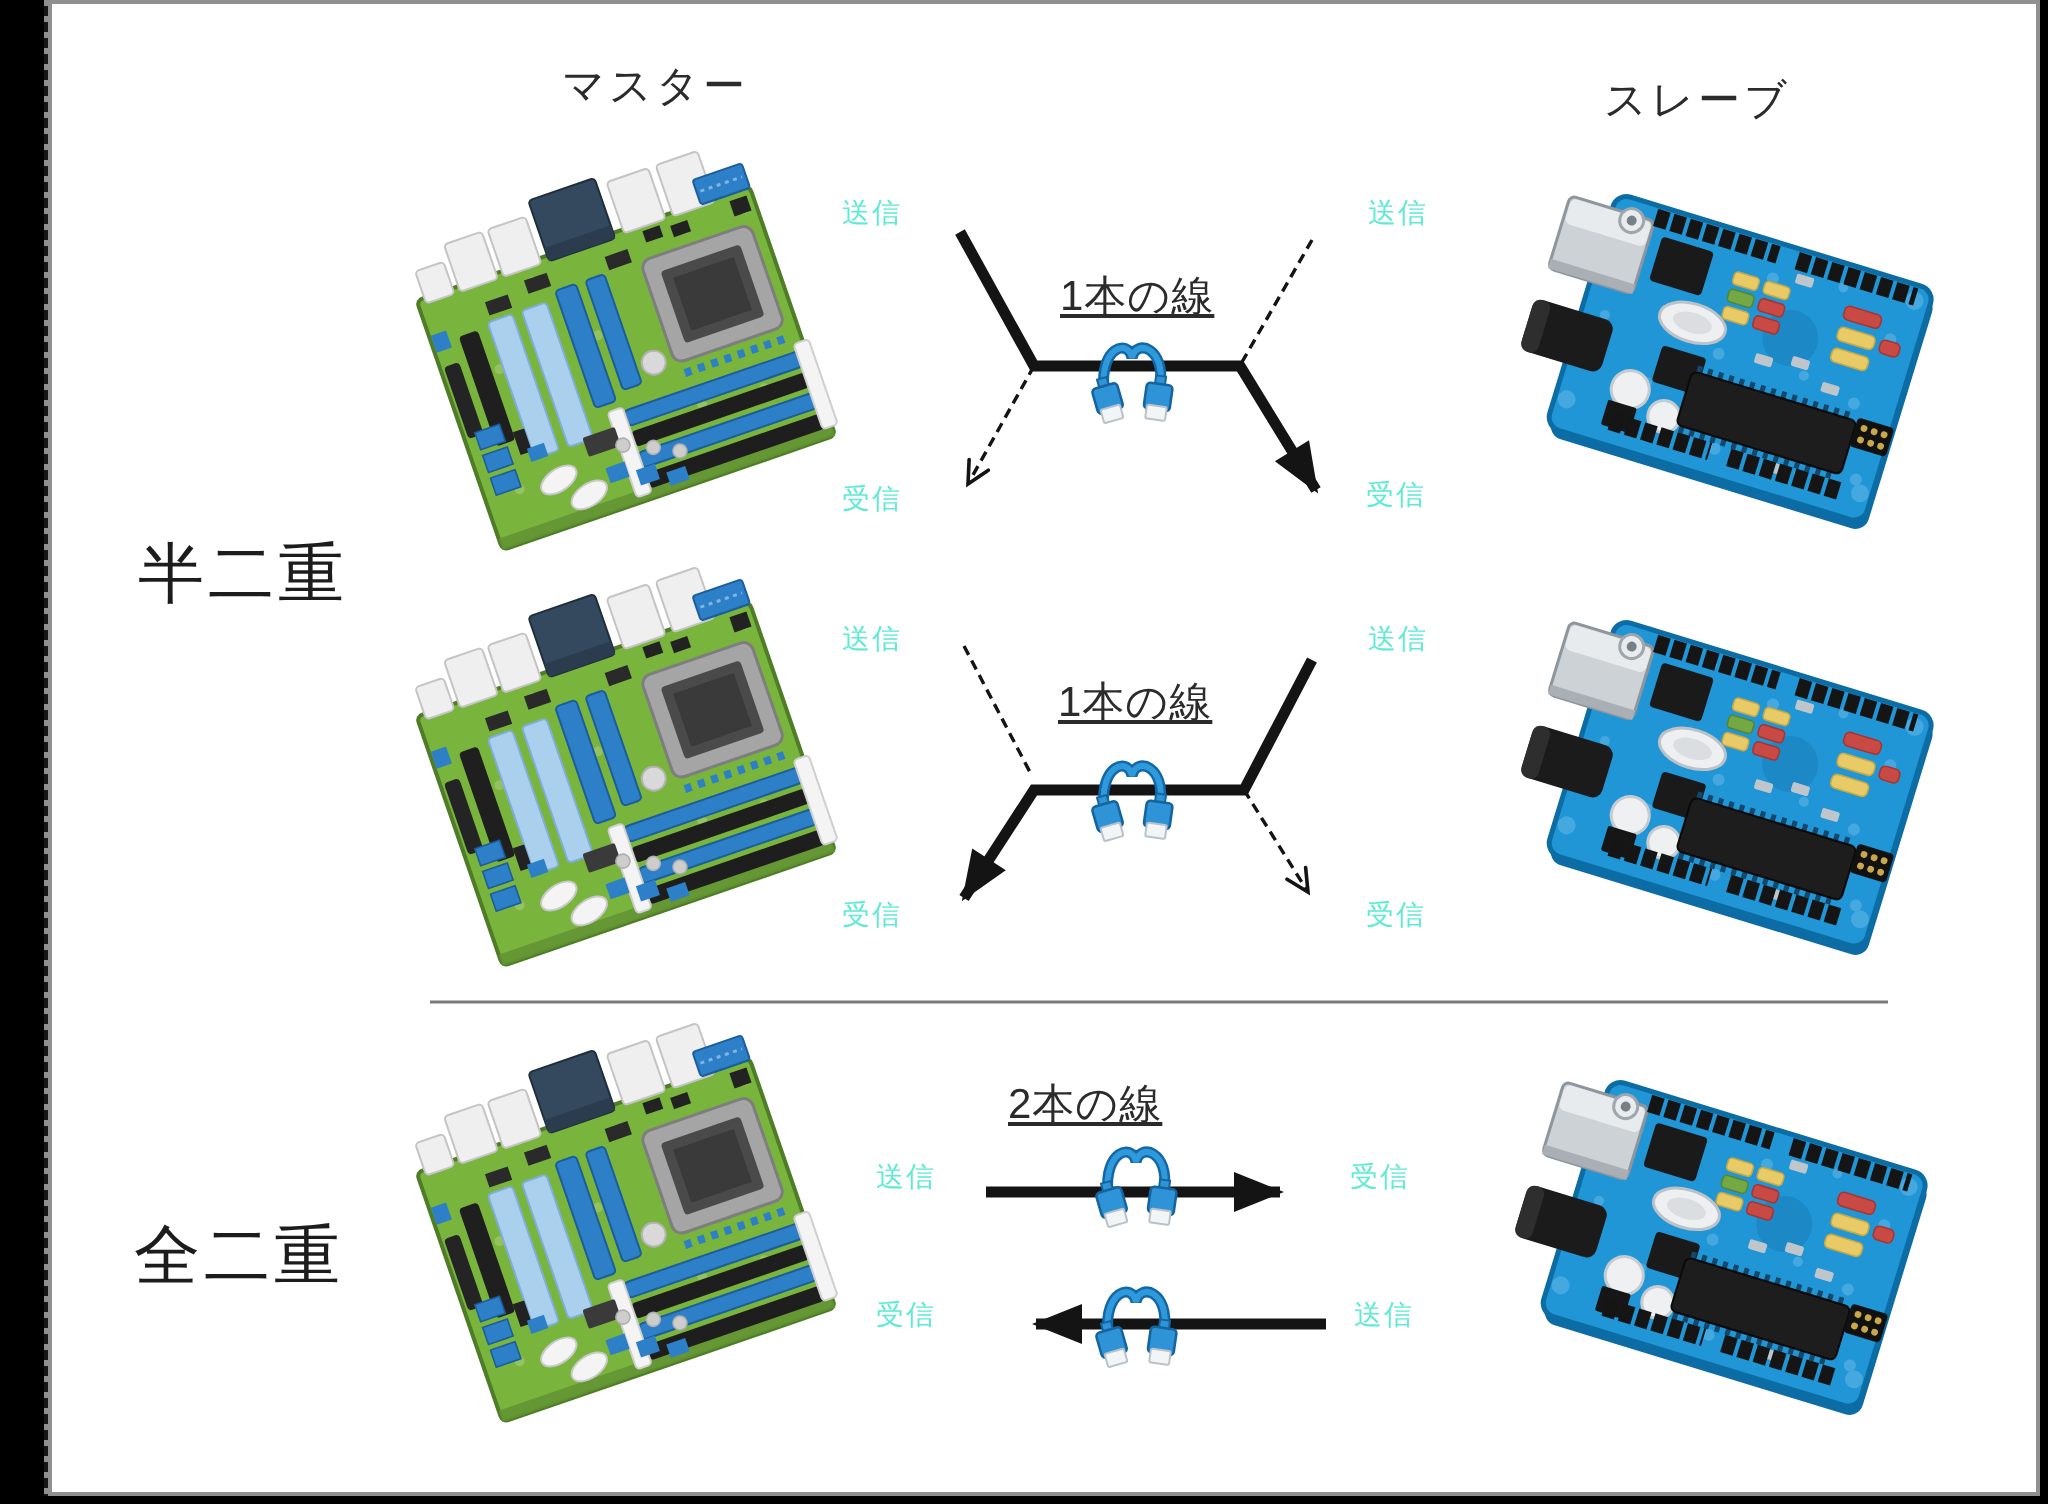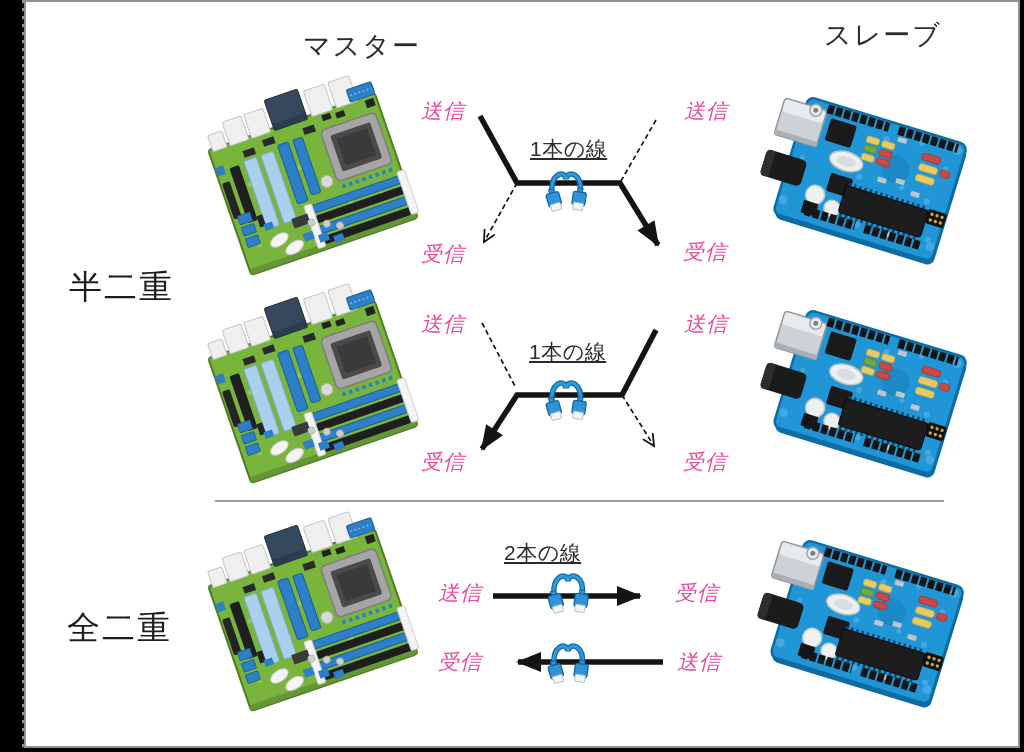--- a/index.html
+++ b/index.html
@@ -4,22 +4,22 @@
 <style>
   html,body{margin:0;padding:0;background:#000;}
   .stage{position:relative;width:1024px;height:752px;background:#000;overflow:hidden;
          font-family:"Liberation Sans","DejaVu Sans",sans-serif;}
   .page{position:absolute;left:24px;top:0;width:996px;height:748px;background:#fff;
         border:2px solid #909090;box-sizing:border-box;}
   .ants{position:absolute;left:22px;top:0;width:2px;height:748px;
         background:repeating-linear-gradient(180deg,#8f8f8f 0 3px,#161616 3px 8px);}
   svg.overlay{position:absolute;left:0;top:0;}
   .lbl{position:absolute;white-space:nowrap;line-height:1.1;}
-  .jp-s{font-size:21px;font-weight:500;color:#ec4899;letter-spacing:1px;font-style:italic;}
-  .jp-m{font-size:27px;font-weight:400;color:#2b2b2b;letter-spacing:2px;margin-left:22px;}
+  .jp-s{font-size:14px;font-weight:500;color:#5eead4;letter-spacing:1px;}
+  .jp-m{font-size:21px;font-weight:400;color:#2b2b2b;letter-spacing:2px;}
   .jp-l{font-size:33px;font-weight:500;color:#1c1c1c;letter-spacing:2px;}
   .wire{font-size:21px;font-weight:500;color:#2b2b2b;letter-spacing:0.5px;text-decoration:underline;}
 </style>
 </head>
 <body>
 
 <div class="stage">
   <div class="page"></div>
   <div class="ants"></div>
 
@@ -207,21 +207,21 @@
 
     <use href="#mobo" transform="translate(313,184) rotate(-19)"></use>
     <use href="#mobo" transform="translate(313,392) rotate(-19)"></use>
     <use href="#mobo" transform="translate(313,620) rotate(-19)"></use>
     <use href="#uno" transform="translate(870,176) rotate(17)"></use>
     <use href="#uno" transform="translate(870,389) rotate(17)"></use>
     <use href="#uno" transform="translate(867,619) rotate(17)"></use>
   </svg>
 
   <div class="lbl jp-m" style="left:281px;top:32px">マスター</div>
-  <div class="lbl jp-m" style="left:802px;top:21px">スレーブ</div>
+  <div class="lbl jp-m" style="left:802px;top:39px">スレーブ</div>
 
   <div class="lbl jp-l" style="left:67px;top:610px">全二重</div>
   <div class="lbl jp-l" style="left:69px;top:269px">半二重</div>
 
   <div class="lbl jp-s" style="left:421px;top:99px">送信</div>
   <div class="lbl jp-s" style="left:684px;top:99px">送信</div>
   <div class="lbl jp-s" style="left:421px;top:242px">受信</div>
   <div class="lbl jp-s" style="left:683px;top:240px">受信</div>
   <div class="lbl wire" style="left:530px;top:137px">1本の線</div>
 

